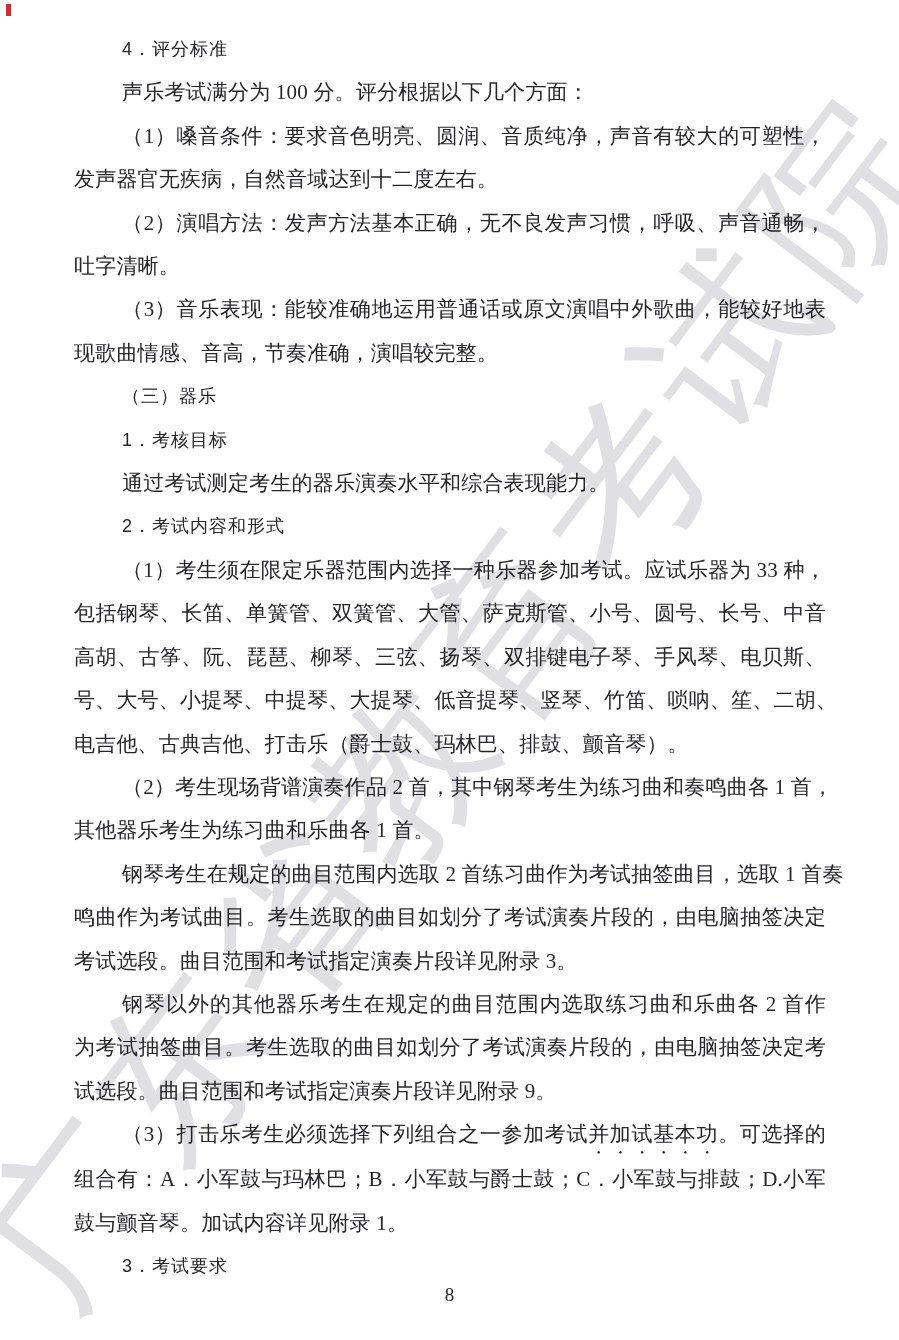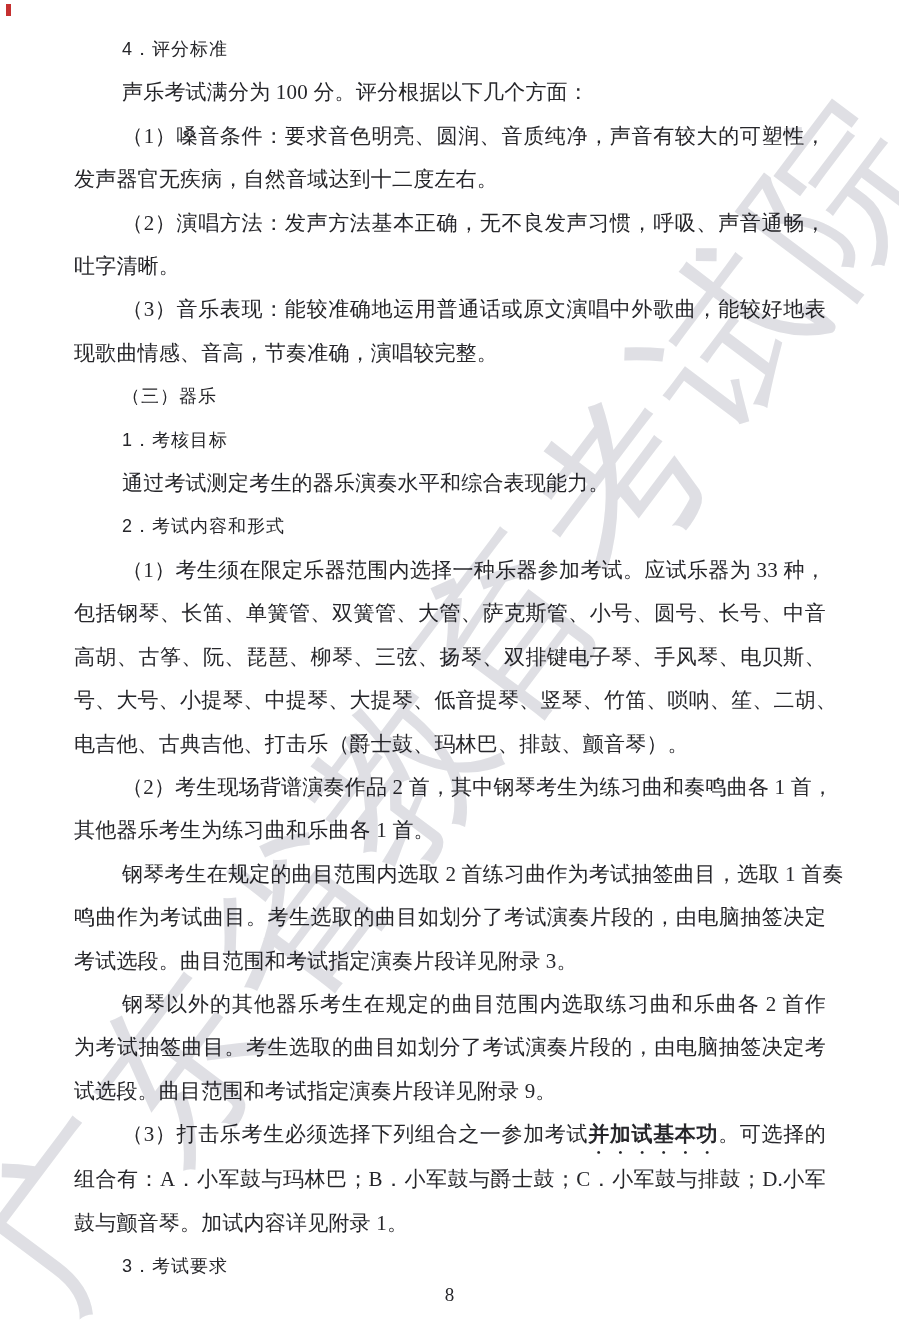--- a/index.html
+++ b/index.html
@@ -31,21 +31,21 @@
     text-align-last: justify;
     text-justify: inter-character;
   }
   .line.heading {
     font-family: "Liberation Sans", "DejaVu Sans", sans-serif;
     font-weight: 400;
     font-size: 18px;
     letter-spacing: 1px;
   }
   .em-seg {
-    font-weight: 700;
+    font-weight: 400;
     -webkit-text-emphasis: filled dot;
     -webkit-text-emphasis-position: under right;
     text-emphasis: filled dot;
     text-emphasis-position: under right;
   }
   .watermark {
     position: absolute;
     left: 460px;
     top: 700px;
     transform: translate(-50%, -50%) rotate(-53deg);

